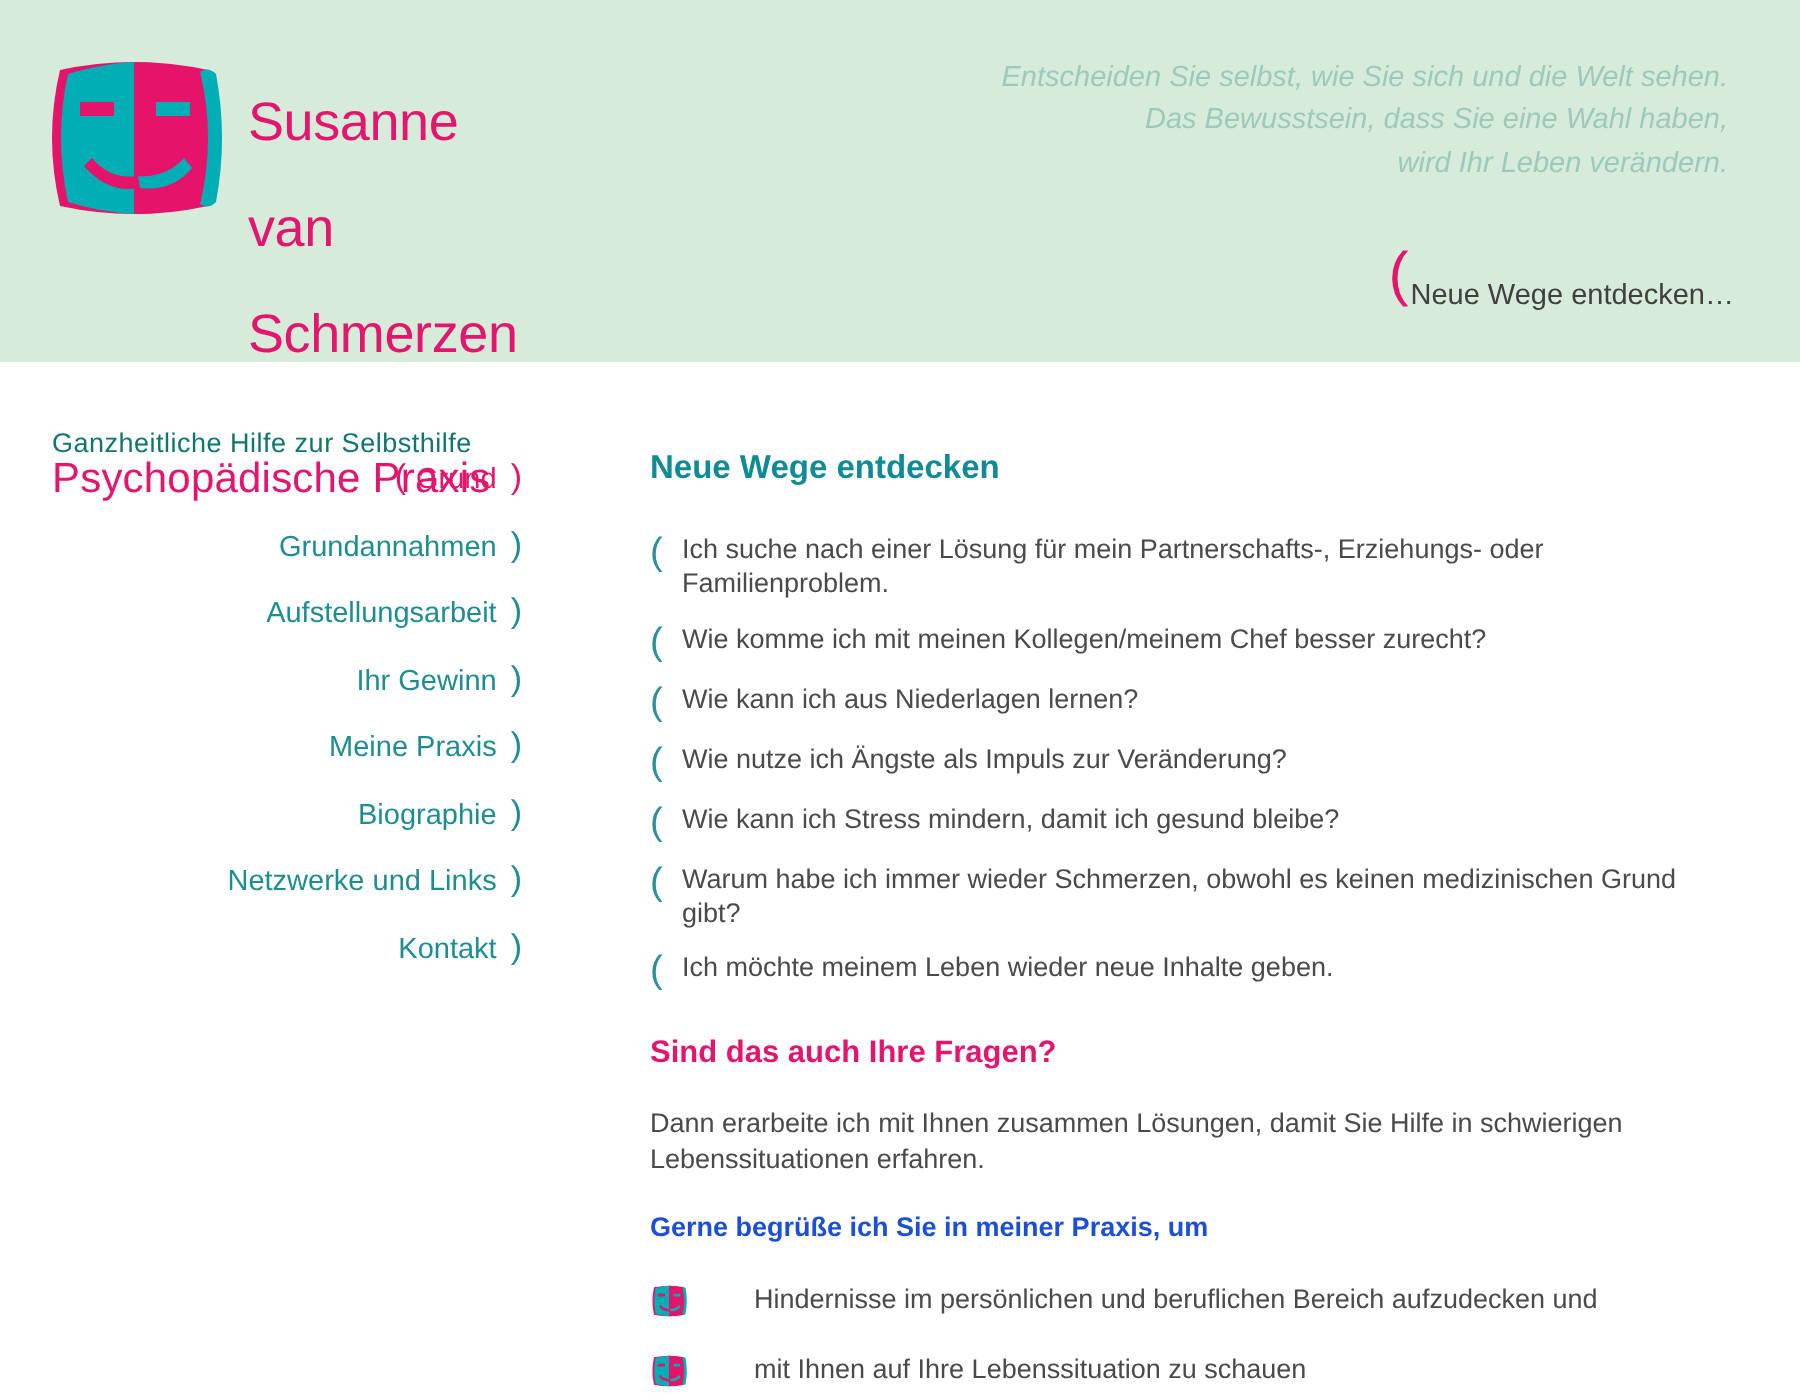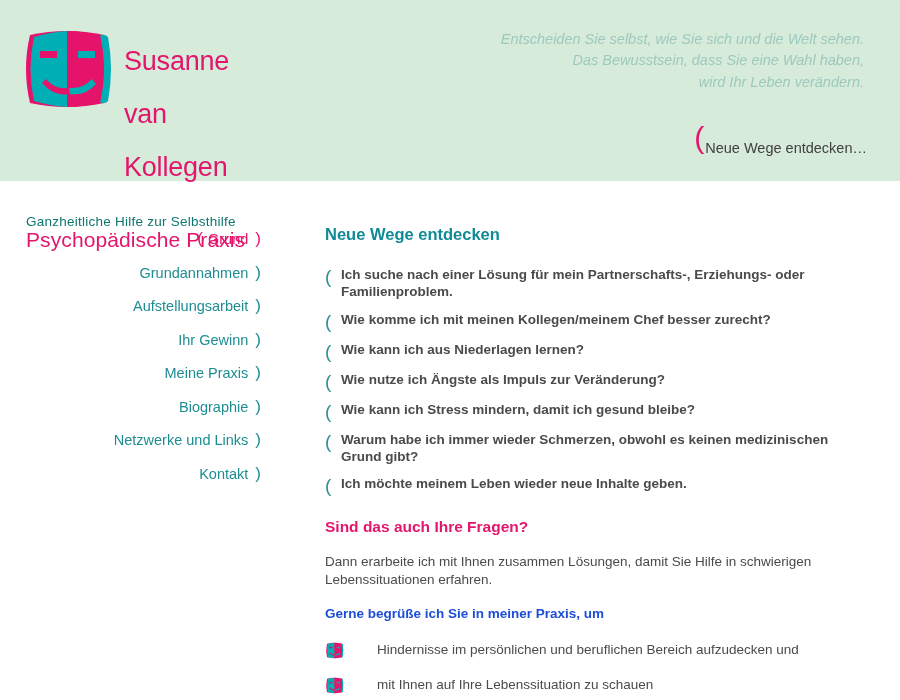--- a/index.html
+++ b/index.html
@@ -178,21 +178,20 @@
     font-size: 19px;
     line-height: 1;
     font-weight: 300;
     padding-top: 1px;
   }
   .qlist .qtext {
     font-size: 13.5px;
     line-height: 1.28;
     color: #4a4a4a;
     max-width: 500px;
-    font-weight: bold;
   }
 
   .h2 {
     color: #e3156c;
     font-size: 15.5px;
     font-weight: bold;
     margin: 23px 0 17px 0;
   }
 
   .para {
@@ -258,21 +257,21 @@
         <rect x="58" y="24" width="17" height="7" fill="#00aeb5"></rect>
 
         <path d="M22 56 Q34 70 50 67 L49 61 Q35 63 26 52 Z" fill="#e6136a"></path>
 
         <path d="M50 67 Q66 69 76 57 L72 52 Q63 62 49 61 Z" fill="#00aeb5"></path>
       </svg>
 
       <div class="brand-name">
         <span>Susanne</span>
         <span>van</span>
-        <span>Kollegen</span>
+        <span>Schmerzen</span>
       </div>
     </div>
 
     <div class="tagline-small">Ganzheitliche Hilfe zur Selbsthilfe</div>
     <div class="tagline-big">Psychopädische Praxis</div>
   </div>
 
   <div class="quote">
     <span>Entscheiden Sie selbst, wie Sie sich und die Welt sehen.</span>
     <span>Das Bewusstsein, dass Sie eine Wahl haben,</span>

